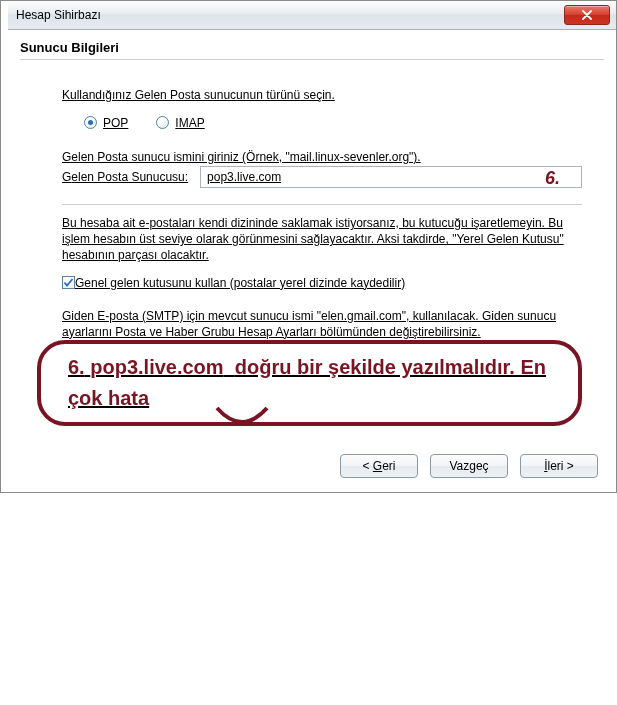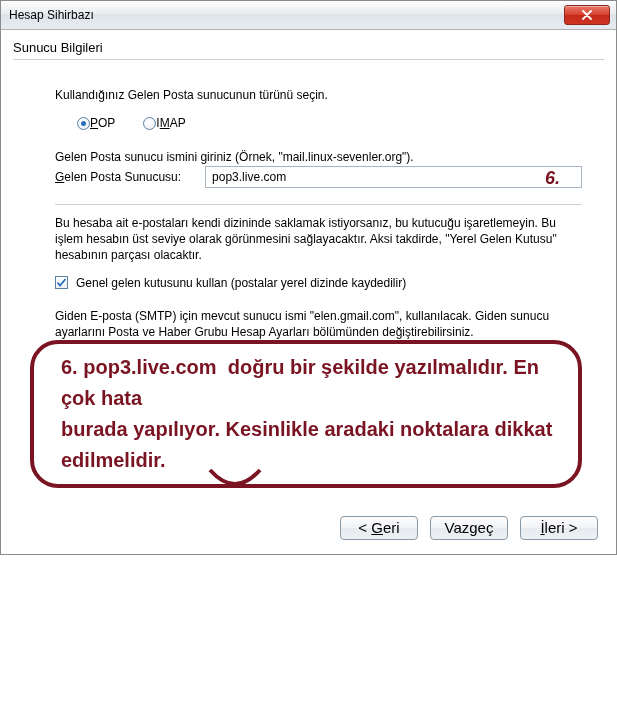--- a/index.html
+++ b/index.html
@@ -9,20 +9,21 @@
     font-size: 12px;
     background: #fff;
     color: #000;
   }
   .window {
     width: 617px;
     box-sizing: border-box;
     border: 1px solid #8a8a8a;
     background: #fff;
     position: relative;
+    padding-left: 7px;
   }
   .titlebar {
     height: 28px;
     background: linear-gradient(to bottom, #fdfdfd 0%, #e8ecef 45%, #dde3e8 46%, #e6ecf1 100%);
     display: flex;
     align-items: center;
     padding: 0 6px 0 8px;
     border-bottom: 1px solid #b0b0b0;
   }
   .titlebar-title {
@@ -43,45 +44,46 @@
     font-size: 12px;
     box-shadow: inset 0 1px 0 rgba(255,255,255,.4);
   }
   .close-btn svg { display:block; }
   .content {
     padding: 10px 12px 12px 12px;
     box-sizing: border-box;
     position: relative;
   }
   .section-title {
-    font-weight: 400;
+    font-weight: 700;
     font-size: 13px;
     margin: 0 0 4px 0;
   }
   .hr {
     border: 0;
     border-top: 1px solid #cfcfcf;
     margin: 3px 0 28px 0;
   }
   .inner {
     padding: 0 22px 0 42px;
+    text-decoration: underline;
   }
   .instr {
     margin: 0 0 14px 0;
   }
   .radio-row {
     display: flex;
     align-items: center;
     gap: 28px;
     margin: 0 0 20px 22px;
   }
   .radio-item {
     display: flex;
-    align-items: flex-end;
-    gap: 0;
+    align-items: flex-start;
+    gap: 6px;
   }
   .radio-outer {
     width: 13px;
     height: 13px;
     border-radius: 50%;
     border: 1px solid #5a7fa0;
     background: radial-gradient(circle at 40% 35%, #fff, #e8eef5);
     display: flex;
     align-items: center;
     justify-content: center;
@@ -93,21 +95,21 @@
     border-radius: 50%;
     background: #2a6fbf;
   }
   .radio-label .ul { text-decoration: underline; }
   .example {
     margin: 0 0 2px 0;
   }
   .field-row {
     display: flex;
     align-items: center;
-    gap: 24px;
+    gap: 12px;
     margin-bottom: 16px;
     position: relative;
   }
   .field-label .ul { text-decoration: underline; }
   .text-input {
     flex: 1;
     height: 22px;
     border: 1px solid #a8b4c0;
     background: #fff;
     padding: 0 6px;
@@ -130,21 +132,21 @@
     border-top: 1px solid #cfcfcf;
     margin: 0 0 10px 0;
   }
   .para {
     margin: 8px 0 12px 0;
     line-height: 1.35;
   }
   .checkbox-row {
     display: flex;
     align-items: center;
-    gap: 8px;
+    gap: 0;
     margin-bottom: 18px;
   }
   .checkbox {
     width: 13px;
     height: 13px;
     border: 1px solid #5a7fa0;
     background: linear-gradient(to bottom, #fff, #eef2f6);
     display: flex;
     align-items: center;
     justify-content: center;
@@ -189,21 +191,21 @@
   }
   .btn {
     min-width: 78px;
     height: 24px;
     border: 1px solid #8a9aa8;
     border-radius: 4px;
     background: linear-gradient(to bottom, #fdfdfd 0%, #f1f3f6 48%, #e6eaee 49%, #eef1f4 100%);
     display: flex;
     align-items: center;
     justify-content: center;
-    font-size: 15px;
+    font-size: 12px;
     color: #000;
     padding: 0 12px;
     box-sizing: border-box;
   }
   .btn .ul { text-decoration: underline; }
 </style>
 </head>
 <body>
 
 <div class="window">
@@ -261,21 +263,20 @@
 
       <p class="para">Giden E-posta (SMTP) için mevcut sunucu ismi "elen.gmail.com", kullanılacak. Giden sunucu ayarlarını Posta ve Haber Grubu Hesap Ayarları bölümünden değiştirebilirsiniz.</p>
 
       <div class="annotation">
         <div class="annotation-border"></div>
         <svg class="annotation-tail" viewBox="0 0 60 28">
           <path d="M5 2 Q30 30 55 2" fill="none" stroke="#7a1423" stroke-width="4"></path>
         </svg>
         <div class="annotation-text">
           <span>6.</span>&nbsp;<span>pop3.live.com</span>&nbsp;&nbsp;<span>doğru bir şekilde yazılmalıdır. En çok hata</span><br>
-          <span>burada yapılıyor. Kesinlikle aradaki noktalara dikkat edilmelidir.</span>
         </div>
       </div>
 
     </div>
 
     <div class="footer">
       <div class="btn">
         <span><span>&lt; </span><span class="ul">G</span><span>eri</span></span>
       </div>
       <div class="btn">

